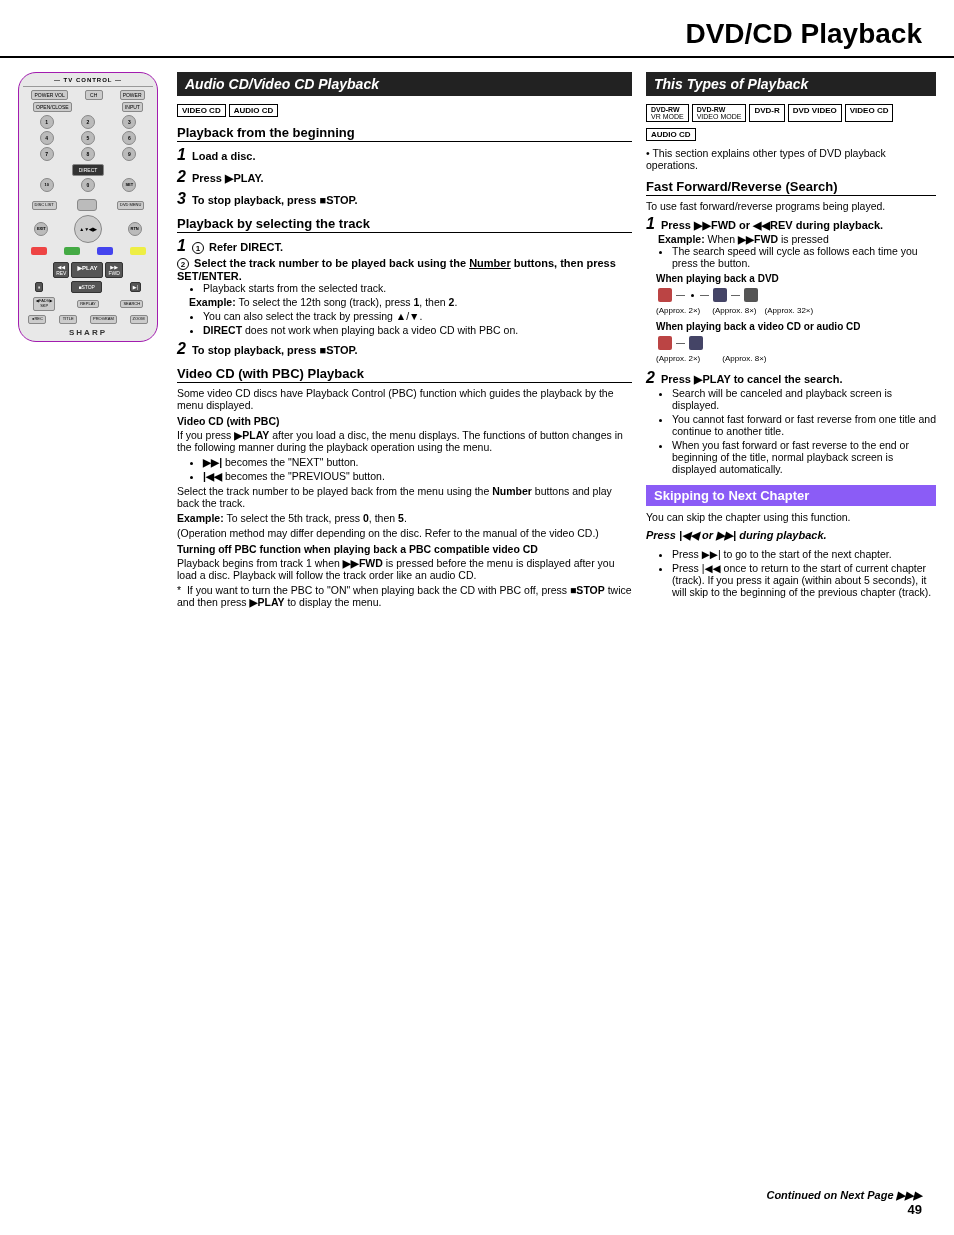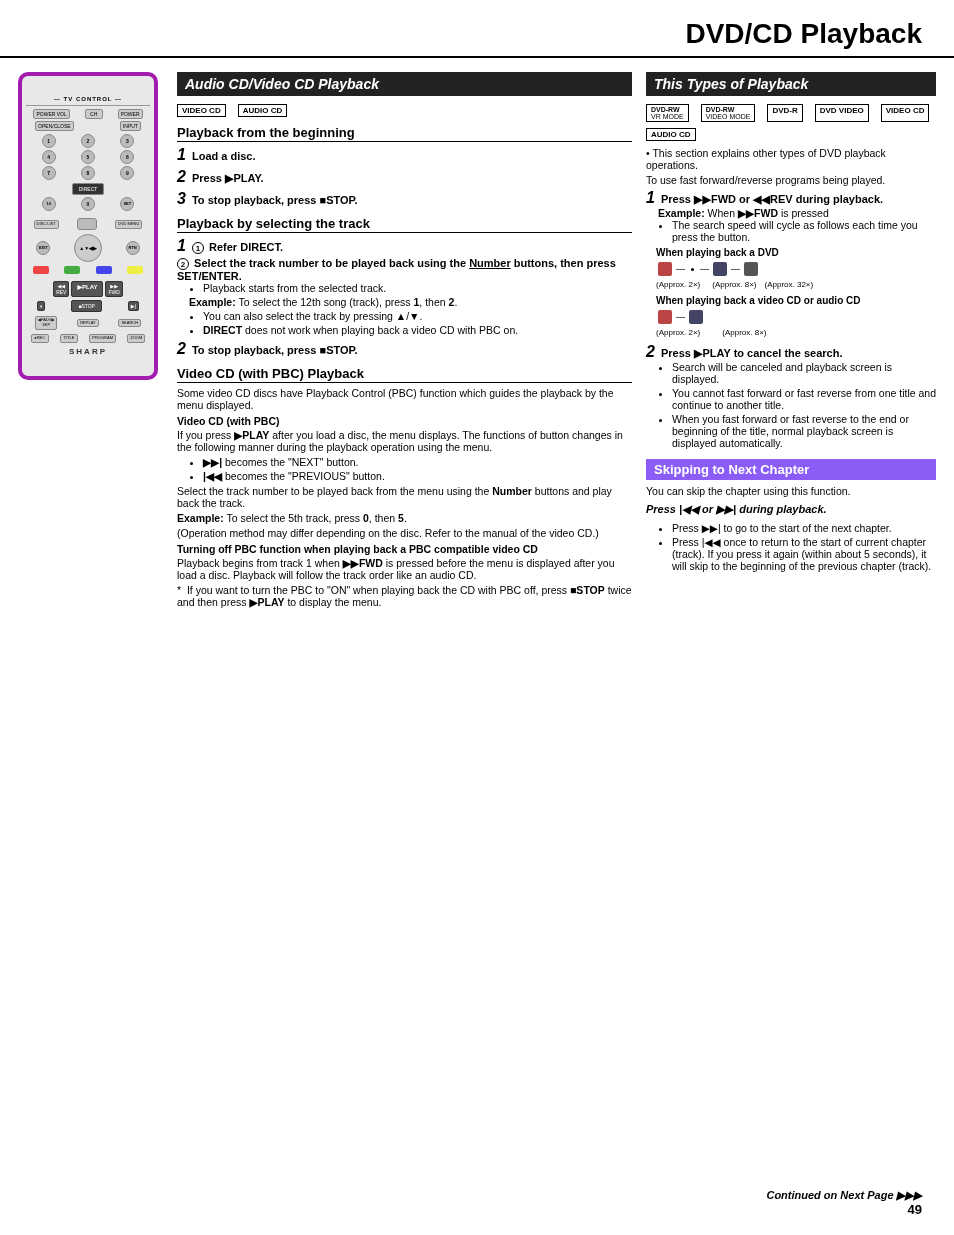--- a/index.html
+++ b/index.html
@@ -36,23 +36,23 @@
     
     .left-col {
       width: 145px;
       flex-shrink: 0;
     }
 
     
     .remote-wrap {
       width: 140px;
       background: #e8e8e8;
-      border: 4px solid #a21caf;
-      border-radius: 10px;
-      padding: 20px 4px;
+      border: 1px solid #a21caf;
+      border-radius: 18px;
+      padding: 4px 4px;
       font-size: 6px;
       line-height: 1.2;
       color: #000;
     }
     .remote-title {
       text-align: center;
       font-size: 6px;
       font-weight: bold;
       letter-spacing: 1px;
       border-bottom: 1px solid #999;
@@ -146,21 +146,21 @@
       font-size: 13px;
       font-weight: bold;
       border-bottom: 1px solid #000;
       margin: 8px 0 4px 0;
       padding-bottom: 1px;
     }
 
     
     .disc-badges {
       display: flex;
-      gap: 12px;
+      gap: 3px;
       flex-wrap: wrap;
       margin-bottom: 6px;
     }
     .badge {
       border: 1px solid #000;
       font-size: 8px;
       padding: 1px 4px;
       font-weight: bold;
     }
 
@@ -464,20 +464,23 @@
       <span class="badge">VIDEO CD</span>
     </div>
     <div class="disc-badges" style="margin-top:0;">
       <span class="badge">AUDIO CD</span>
     </div>
 
     <div class="section-note">
       • This section explains other types of DVD playback operations.
     </div>
 
+    <div class="sub-section-header">
+      Fast Forward/Reverse (Search)
+    </div>
 
     <div class="section-note">
       To use fast forward/reverse programs being played.
     </div>
 
     <div class="step-block">
       <div class="step">
         <span class="step-num">1</span>
         <span class="step-text"><b>Press ▶▶FWD or ◀◀REV during playback.</b></span>
         <div class="indent-block">

